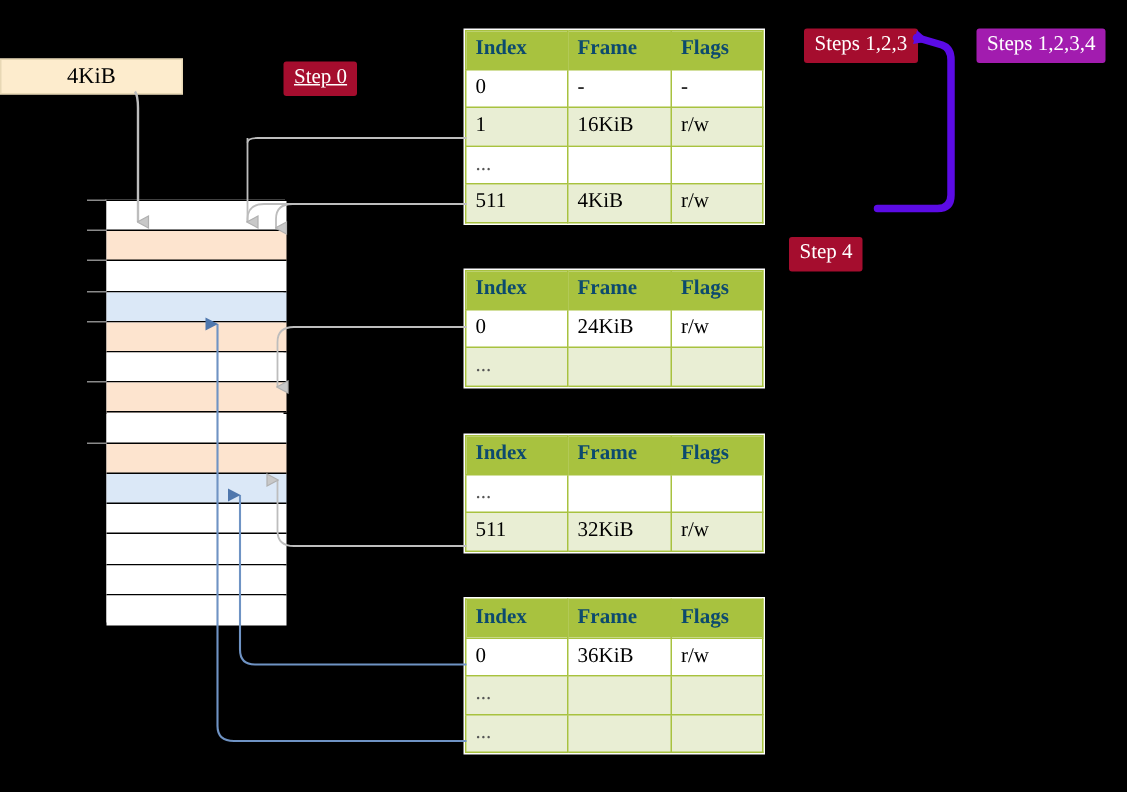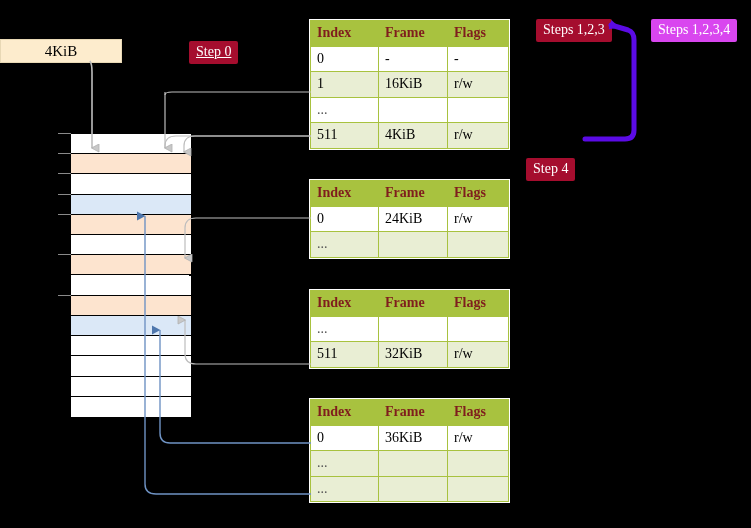--- a/index.html
+++ b/index.html
@@ -5,21 +5,21 @@
   html,body{margin:0;padding:0;background:#000;}
   body{width:751px;height:528px;position:relative;overflow:hidden;
        font-family:"Liberation Serif", serif;}
   #stage{position:absolute;left:0;top:0;width:751px;height:528px;}
 
   
   .badge{position:absolute;color:#ffffff;font-family:"Liberation Serif",serif;
          font-size:14px;line-height:1;padding:4px 7px 5px 7px;white-space:nowrap;
          border-radius:2px;}
   .badge.red{background:#a50d2e;}
-  .badge.blue{background:#d946ef;}
+  .badge.blue{background:#a21caf;}
 
   
   #kib-box{position:absolute;left:0px;top:39px;width:120px;height:22px;
            background:#fdeccd;border:1px solid #e8d8b5;
            display:flex;align-items:center;justify-content:center;
            font-size:15px;color:#000;}
 
   
   #mem{position:absolute;left:70px;top:133px;width:120px;height:283px;
        border:1px solid #000;background:#ffffff;box-sizing:border-box;}
@@ -30,21 +30,21 @@
   .mrow.bluecell{background:#dbe8f7;}
   .mrow.last{border-bottom:none;}
   
   .tick{position:absolute;left:58px;width:13px;height:0;border-top:1px solid #8a8a8a;}
 
   
   .ptable{position:absolute;border-collapse:collapse;background:#ffffff;
           font-size:14px;color:#000;box-shadow:0 0 0 1px #ffffff;}
   .ptable td,.ptable th{border:1px solid #a8c23f;padding:3px 6px 4px 6px;
           text-align:left;font-weight:normal;line-height:1.25;}
-  .ptable th{background:#a8c23f;color:#7f1d1d;font-weight:bold;
+  .ptable th{background:#a8c23f;color:#0c4a6e;font-weight:bold;
           font-family:"Liberation Serif",serif;}
   .ptable tr.alt td{background:#e9eed4;}
   .ptable tr.plain td{background:#ffffff;}
   .ptable td.hl{background:#ffff9e;}
   .ptable td.ellip{color:#555;}
   .c-index{width:55px;}
   .c-frame{width:56px;}
   .c-flags{width:48px;}
 
   

